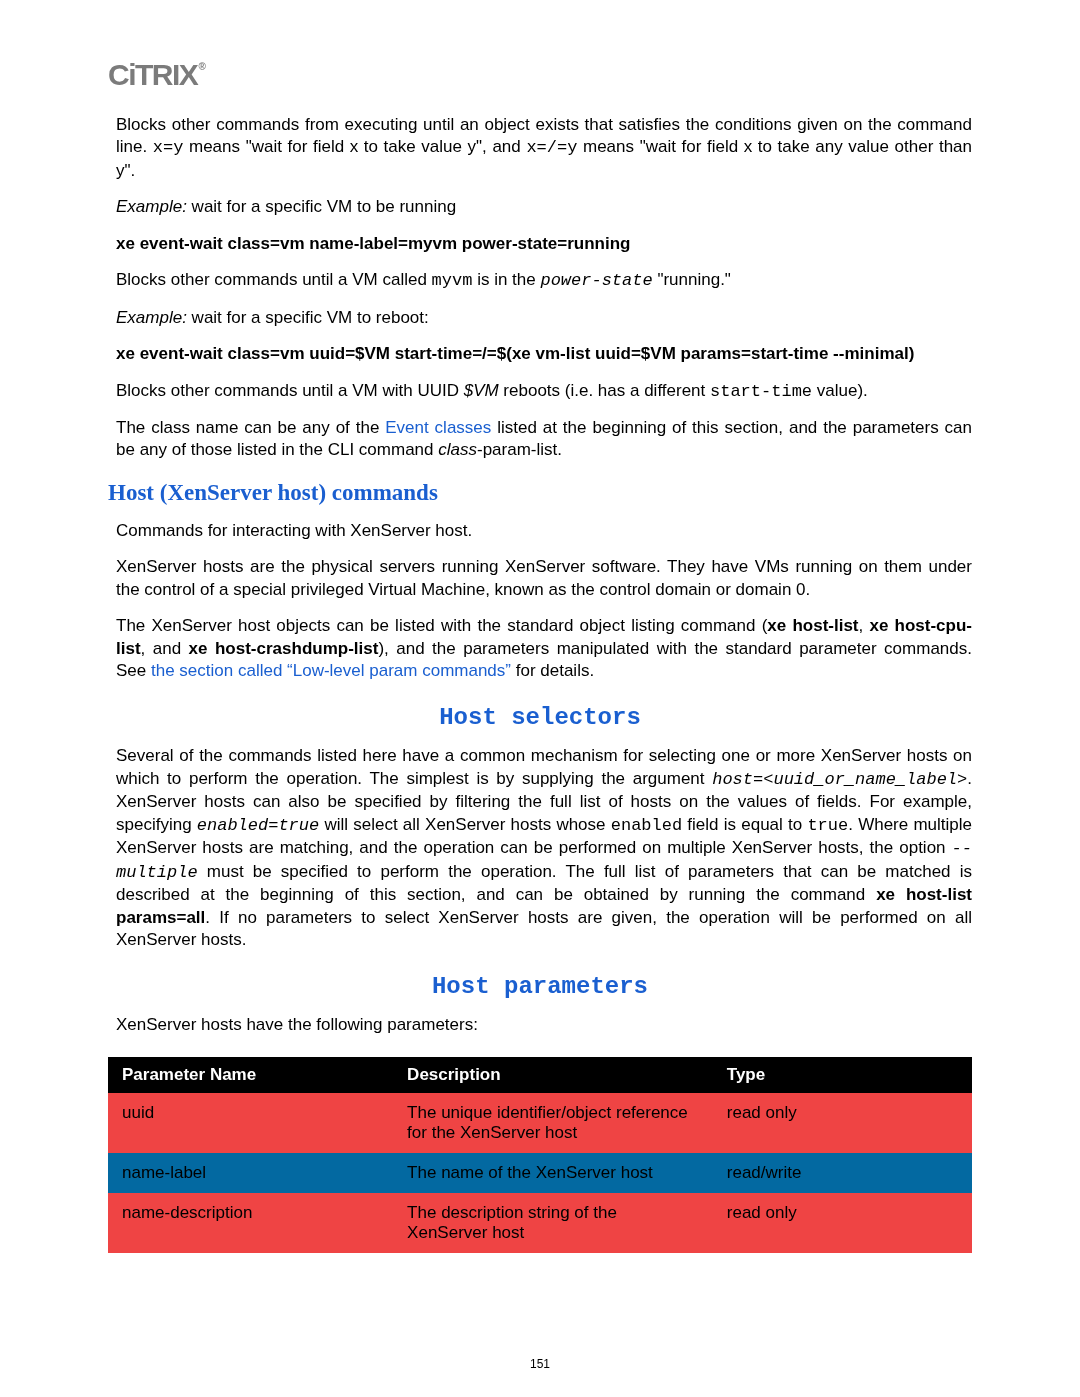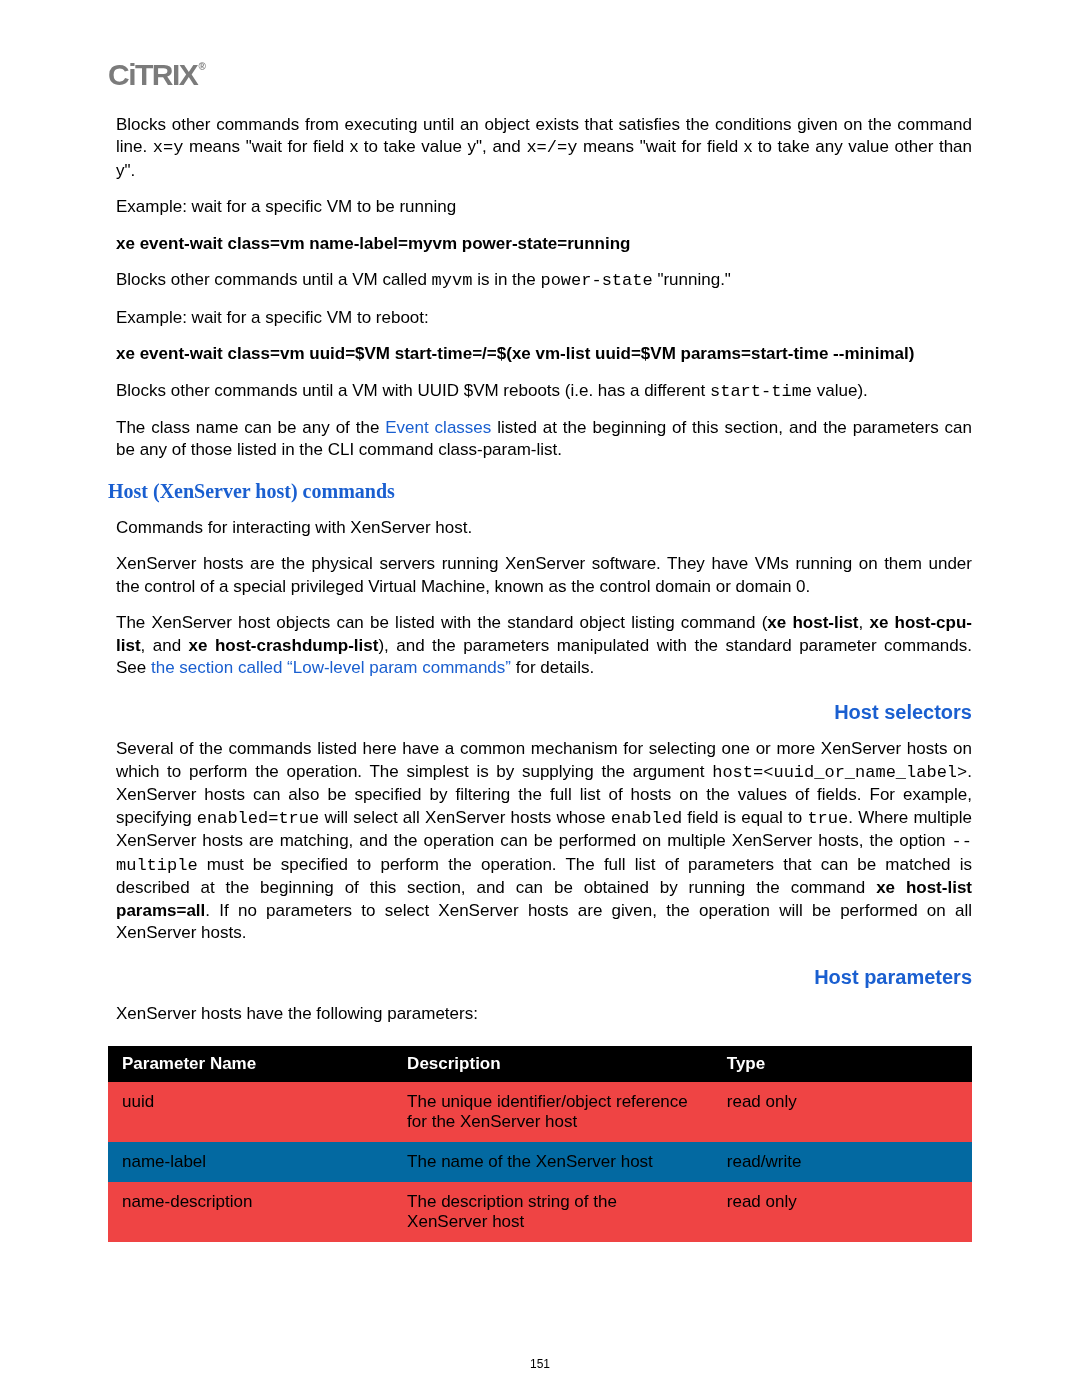--- a/index.html
+++ b/index.html
@@ -34,38 +34,38 @@
     position: relative;
     top: 3px;
     margin-left: 1px;
   }
   p {
     font-size: 17px;
     line-height: 1.32;
     margin: 0 0 14px 8px;
   }
   .code { font-family: "Courier New", Courier, monospace; }
-  .italic { }
+  .italic { font-style: italic; }
   .bold { font-weight: bold; }
   a.link { color: #1a5fd0; text-decoration: none; }
   h2.section {
     font-family: Georgia, "Times New Roman", serif;
     font-weight: bold;
     color: #1a5fd0;
-    font-size: 20px;
+    font-size: 23px;
     margin: 18px 0 14px 0;
     text-align: left;
   }
   h3.subsection {
-    font-family: Liberation Sans, sans-serif;
+    font-family: Liberation Mono, monospace;
     font-weight: bold;
     color: #1a5fd0;
-    font-size: 20px;
+    font-size: 24px;
     margin: 22px 0 14px 0;
-    text-align: right;
+    text-align: center;
   }
   table.params {
     width: 100%;
     border-collapse: collapse;
     font-size: 17px;
     margin-top: 20px;
     padding-left: 32px;
   }
   table.params thead th {
     background: #000;

